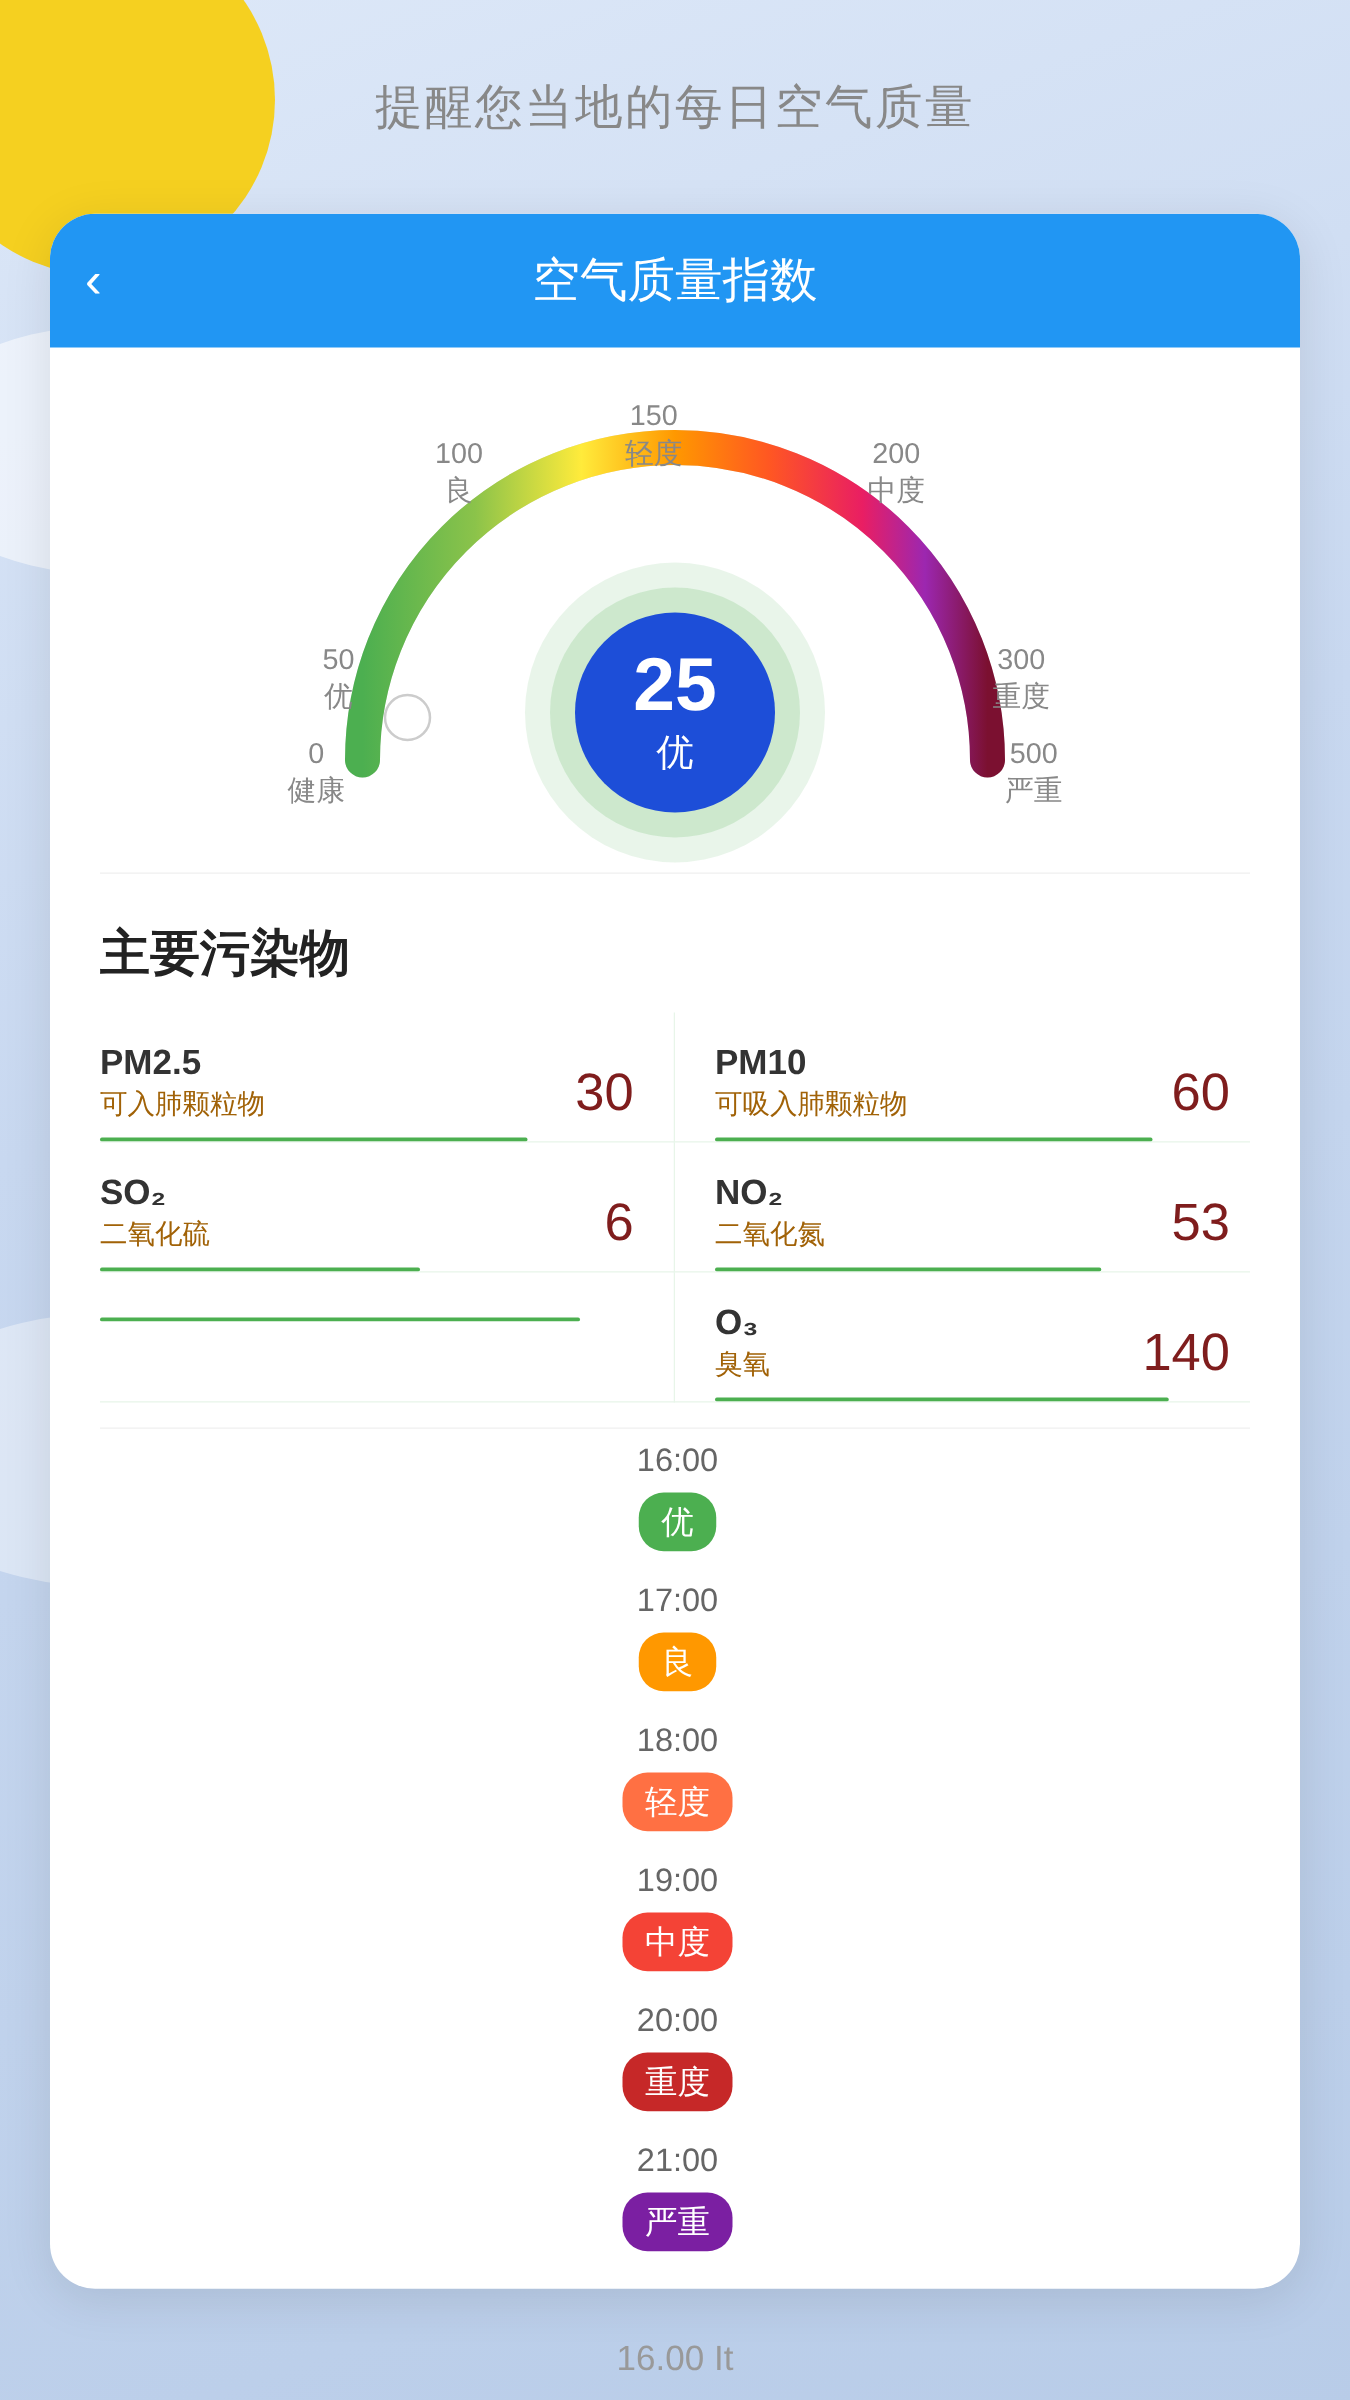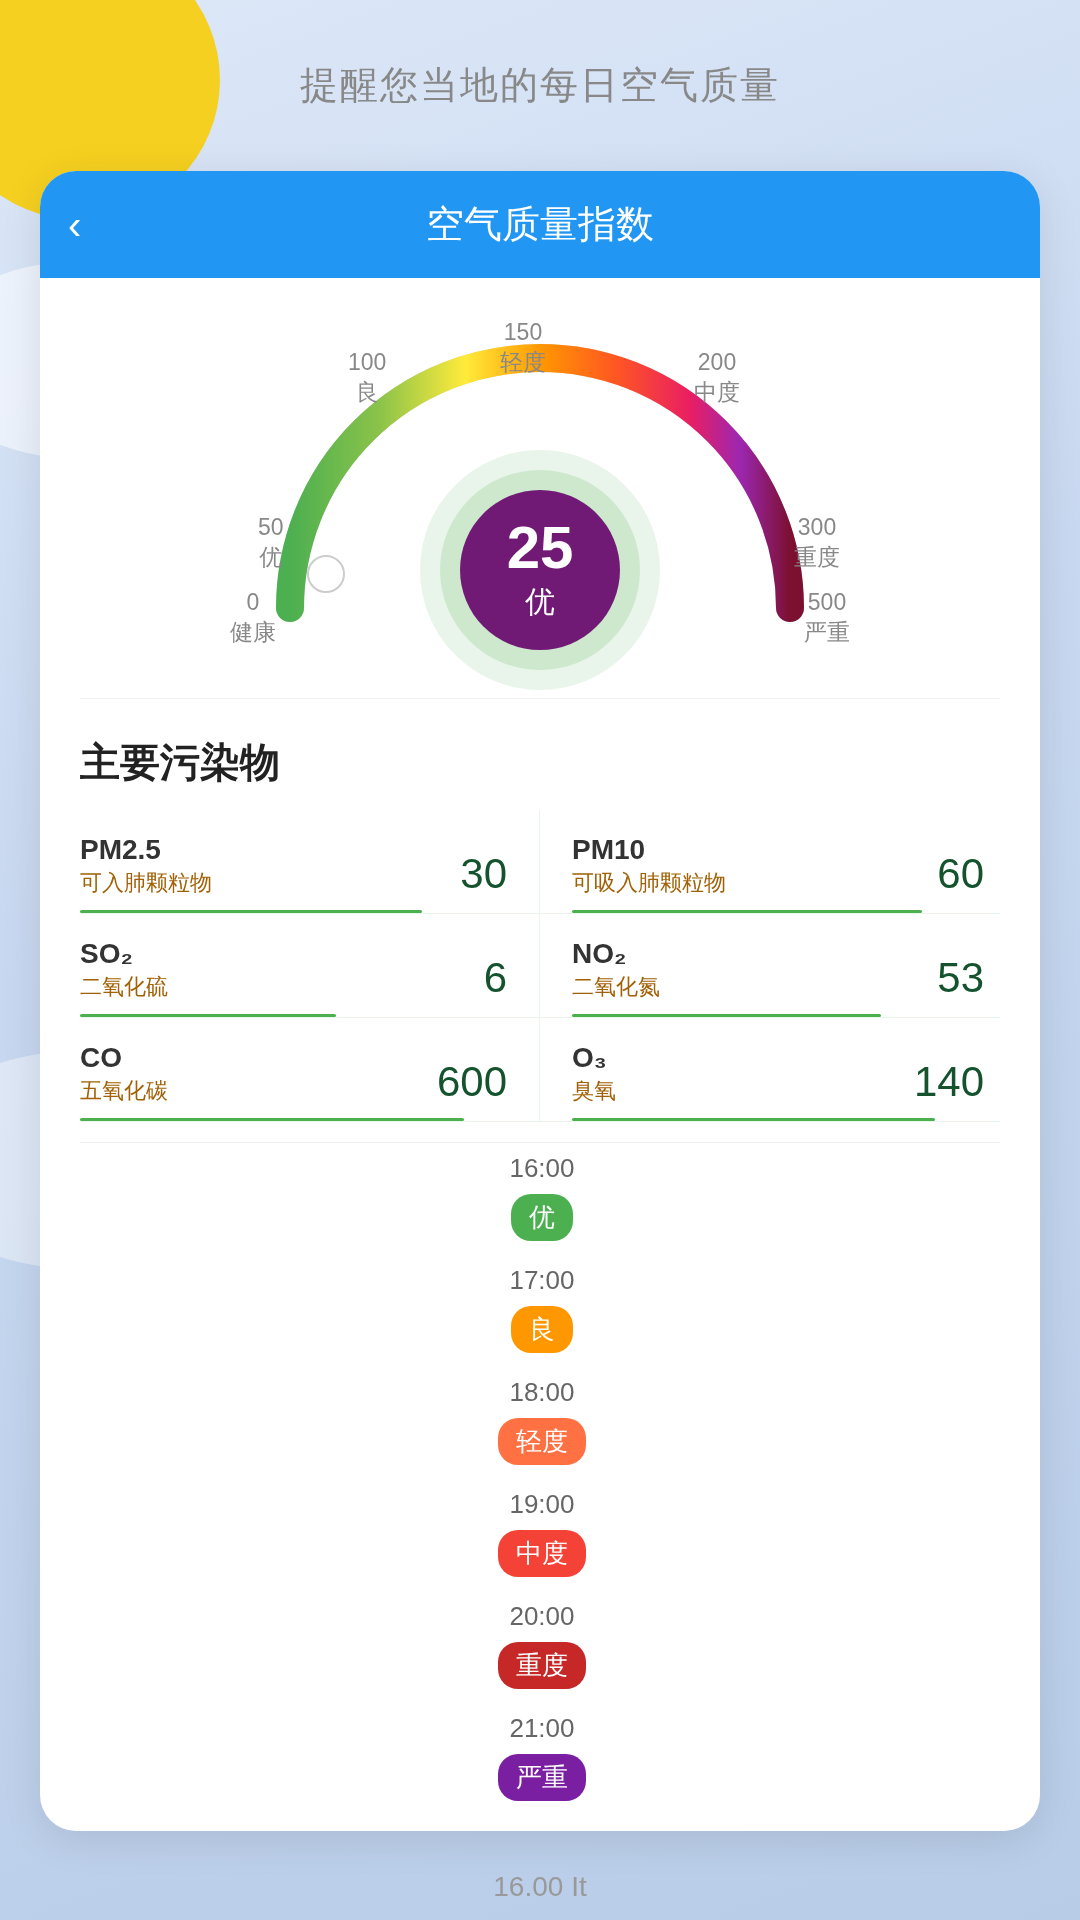--- a/index.html
+++ b/index.html
@@ -158,21 +158,21 @@
       border-radius: 50%;
       background: rgba(76,175,80,0.18);
       display: flex;
       align-items: center;
       justify-content: center;
     }
     .gauge-circle {
       width: 160px;
       height: 160px;
       border-radius: 50%;
-      background: #701a75;
+      background: #1d4ed8;
       display: flex;
       flex-direction: column;
       align-items: center;
       justify-content: center;
     }
     .gauge-value {
       font-size: 60px;
       font-weight: 900;
       color: #fff;
       line-height: 1;
@@ -218,21 +218,21 @@
       margin-top: 2px;
     }
     .pollutant-row {
       display: flex;
       align-items: flex-end;
       justify-content: space-between;
     }
     .pollutant-value {
       font-size: 42px;
       font-weight: 500;
-      color: #14532d;
+      color: #7f1d1d;
     }
     .pollutant-bar {
       height: 3px;
       background: #4caf50;
       margin-top: 12px;
       border-radius: 2px;
     }
 
     
     .section-24h {
@@ -415,27 +415,20 @@
             <div>
               <div class="pollutant-name">NO₂</div>
               <div class="pollutant-sub">二氧化氮</div>
             </div>
             <div class="pollutant-value">53</div>
           </div>
           <div class="pollutant-bar" style="width:75%;"></div>
         </div>
 
         <div class="pollutant-item">
-          <div class="pollutant-row">
-            <div>
-              <div class="pollutant-name">CO</div>
-              <div class="pollutant-sub">五氧化碳</div>
-            </div>
-            <div class="pollutant-value">600</div>
-          </div>
           <div class="pollutant-bar" style="width:90%;"></div>
         </div>
 
         <div class="pollutant-item">
           <div class="pollutant-row">
             <div>
               <div class="pollutant-name">O₃</div>
               <div class="pollutant-sub">臭氧</div>
             </div>
             <div class="pollutant-value">140</div>

